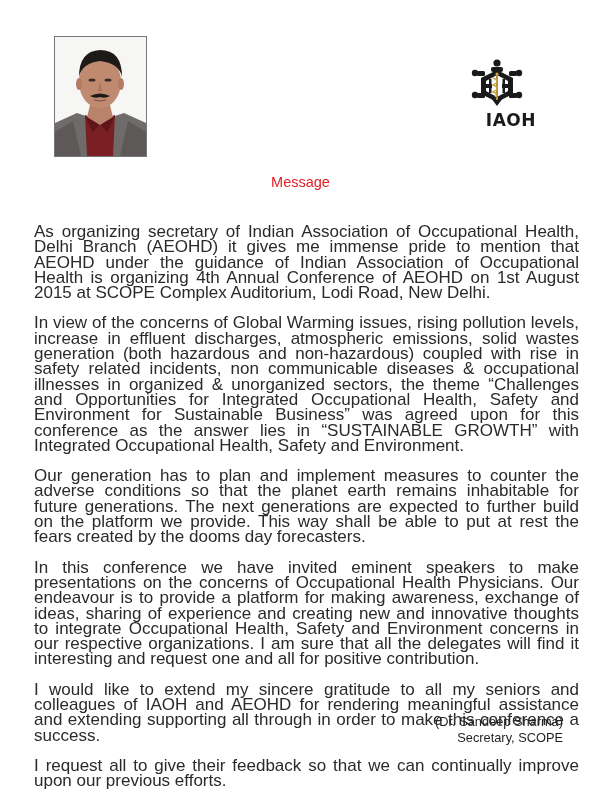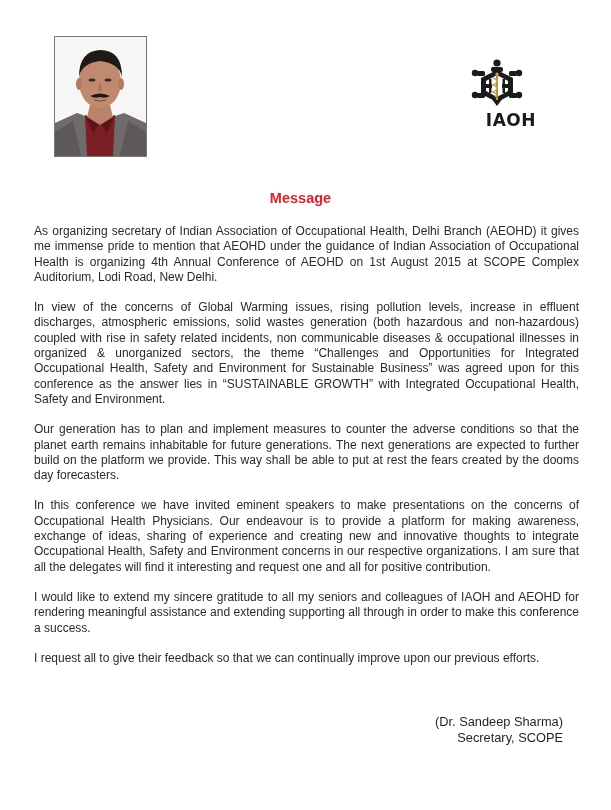--- a/index.html
+++ b/index.html
@@ -47,31 +47,30 @@
       color: #1a1a1a;
       line-height: 20px;
     }
     .title {
       position: absolute;
       left: 0;
       top: 172px;
       width: 601px;
       text-align: center;
       color: #e31e24;
-      font-weight: bold;
+      font-weight: normal;
       font-size: 14.5px;
       line-height: 20px;
-      margin-top: 16px;
     }
     .body-text {
       position: absolute;
       left: 34px;
       top: 224px;
       width: 545px;
-      font-size: 12px;
+      font-size: 17px;
       line-height: 15.3px;
       text-align: justify;
       color: #2a2a2a;
     }
     .body-text p {
       margin: 0 0 15px 0;
     }
     .signature {
       position: absolute;
       right: 48px;

